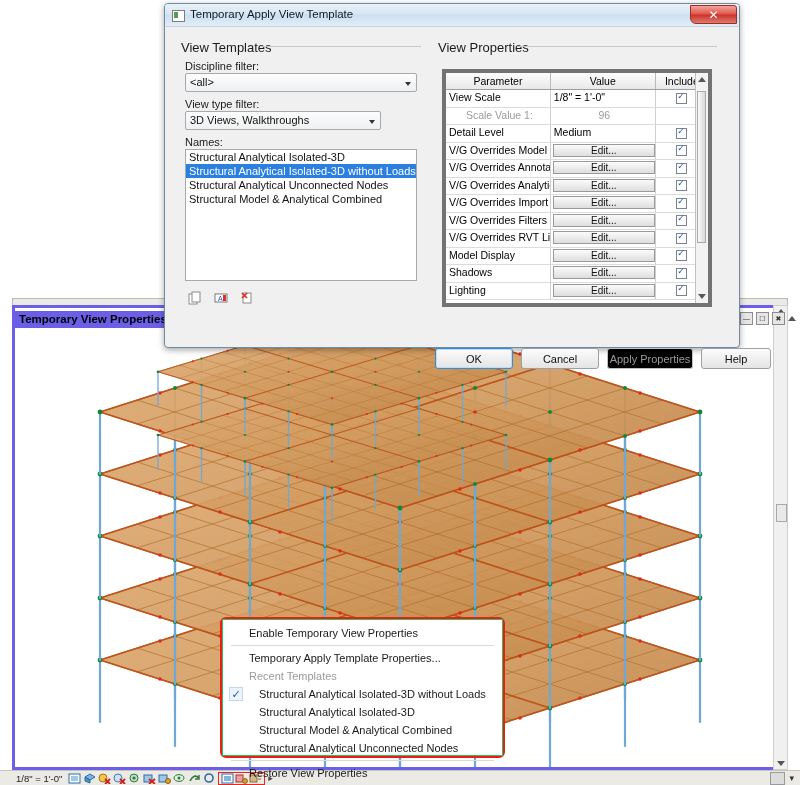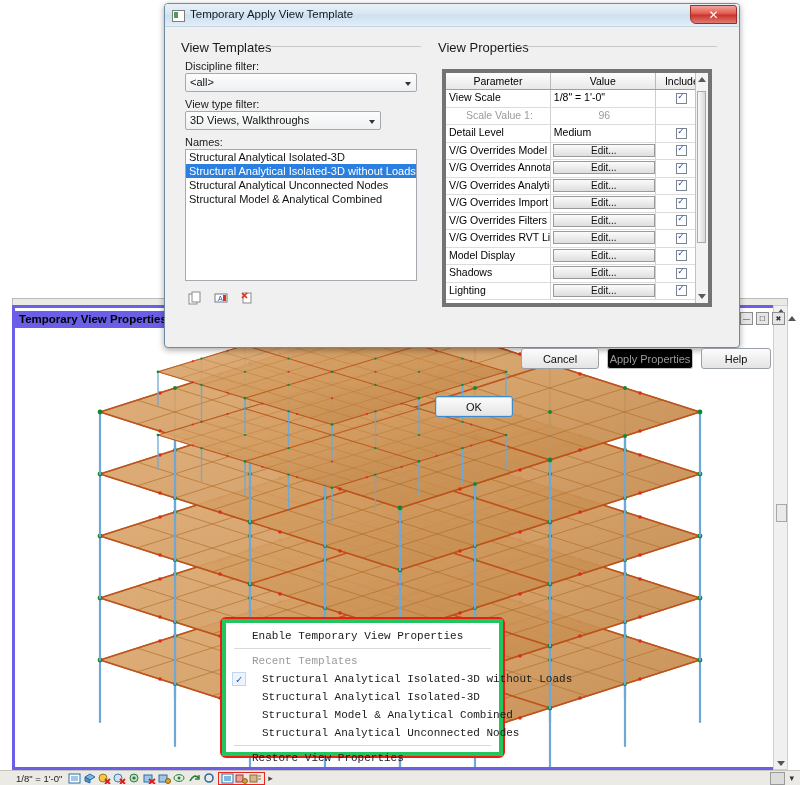--- a/index.html
+++ b/index.html
@@ -145,31 +145,31 @@
   #prop-scroll .up,#prop-scroll .dn{position:absolute;left:2px;width:0;height:0;border-left:4px solid transparent;border-right:4px solid transparent;}
   #prop-scroll .up{top:4px;border-bottom:5px solid #5a5a5a;}
   #prop-scroll .dn{bottom:4px;border-top:5px solid #5a5a5a;}
   #prop-scroll .th{position:absolute;left:1px;top:18px;width:9px;height:152px;background:linear-gradient(to right,#fafafa,#d9d9d9);border:1px solid #a9a9a9;box-sizing:border-box;}
 
   .dlg-btn{
     position:absolute;top:322px;height:21px;border:1px solid #9aa0a6;border-radius:3px;
     background:linear-gradient(to bottom,#fcfcfc,#e4e4e4);font-size:11px;
     display:flex;align-items:center;justify-content:center;box-sizing:border-box;color:#111;
   }
-  .dlg-btn.primary{border:1px solid #3c8ad0;box-shadow:0 0 0 1px #bcdcf5 inset;margin-top:48px;}
+  .dlg-btn.primary{border:1px solid #3c8ad0;box-shadow:0 0 0 1px #bcdcf5 inset;}
   .dlg-btn.disabled{color:#9b9b9b;background:#000000;border-color:#c2c2c2;}
 
   
   #ctx-wrap{
     position:absolute;left:220px;top:617px;width:285px;height:141px;z-index:30;
     border:2px solid #EE1C15;border-radius:6px;box-sizing:border-box;background:#fff;
   }
   #ctx-menu{
     position:absolute;left:0;top:0;width:100%;height:100%;
-    background:#fff;border:4px solid #22c55e;box-sizing:border-box;padding:4px 0;font-family:Liberation Mono, monospace;
+    background:#fff;border:1px solid #22c55e;box-sizing:border-box;padding:4px 0;
   }
   .ctx-item{height:18px;display:flex;align-items:center;font-size:11px;color:#1a1a1a;padding-left:26px;white-space:nowrap;}
   .ctx-item.indent{padding-left:36px;}
   .ctx-item.header{color:#9a9a9a;}
   .ctx-sep{height:1px;background:#dadada;margin:3px 8px;}
   .ctx-check{
     position:absolute;left:6px;width:14px;height:14px;display:flex;align-items:center;justify-content:center;
     color:#1a56c4;font-size:11px;background:#eef4fd;border:1px solid #c3d6ef;box-sizing:border-box;
   }
   .ctx-row{position:relative;}
@@ -614,20 +614,23 @@
   </div>
 </div>
 
 <div id="ctx-wrap">
   <div id="ctx-menu">
       <div class="ctx-row">
         <div class="ctx-item">Enable Temporary View Properties</div>
       </div>
       <div class="ctx-sep"></div>
       <div class="ctx-row">
+        <div class="ctx-item">Temporary Apply Template Properties...</div>
+      </div>
+      <div class="ctx-row">
         <div class="ctx-item header">Recent Templates</div>
       </div>
       <div class="ctx-row">
         <span class="ctx-check" style="top: 2px;">✓</span>
         <div class="ctx-item indent">Structural Analytical Isolated-3D without Loads</div>
       </div>
       <div class="ctx-row">
         <div class="ctx-item indent">Structural Analytical Isolated-3D</div>
       </div>
       <div class="ctx-row">

